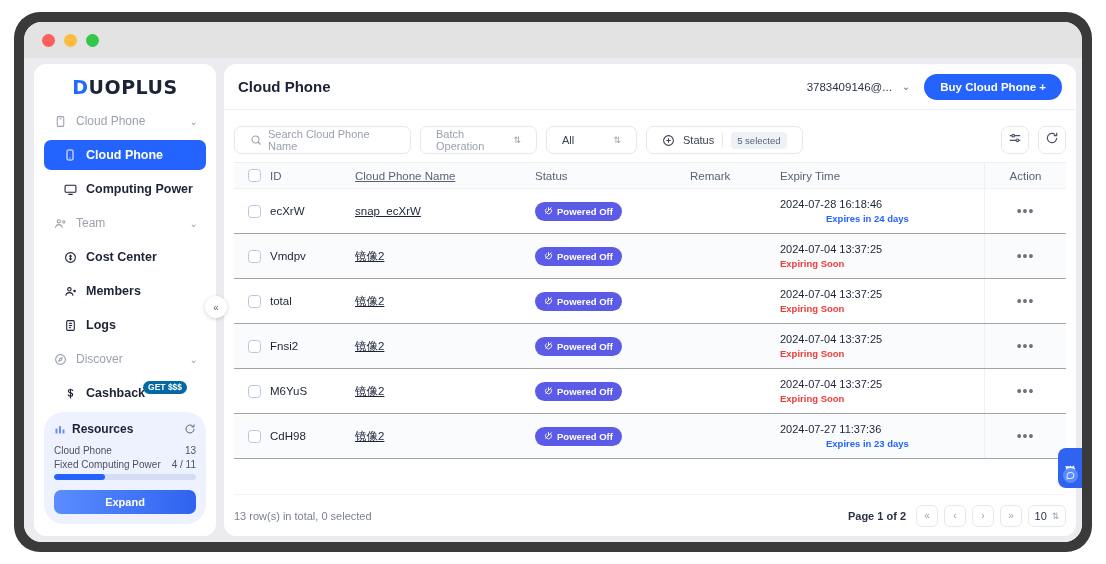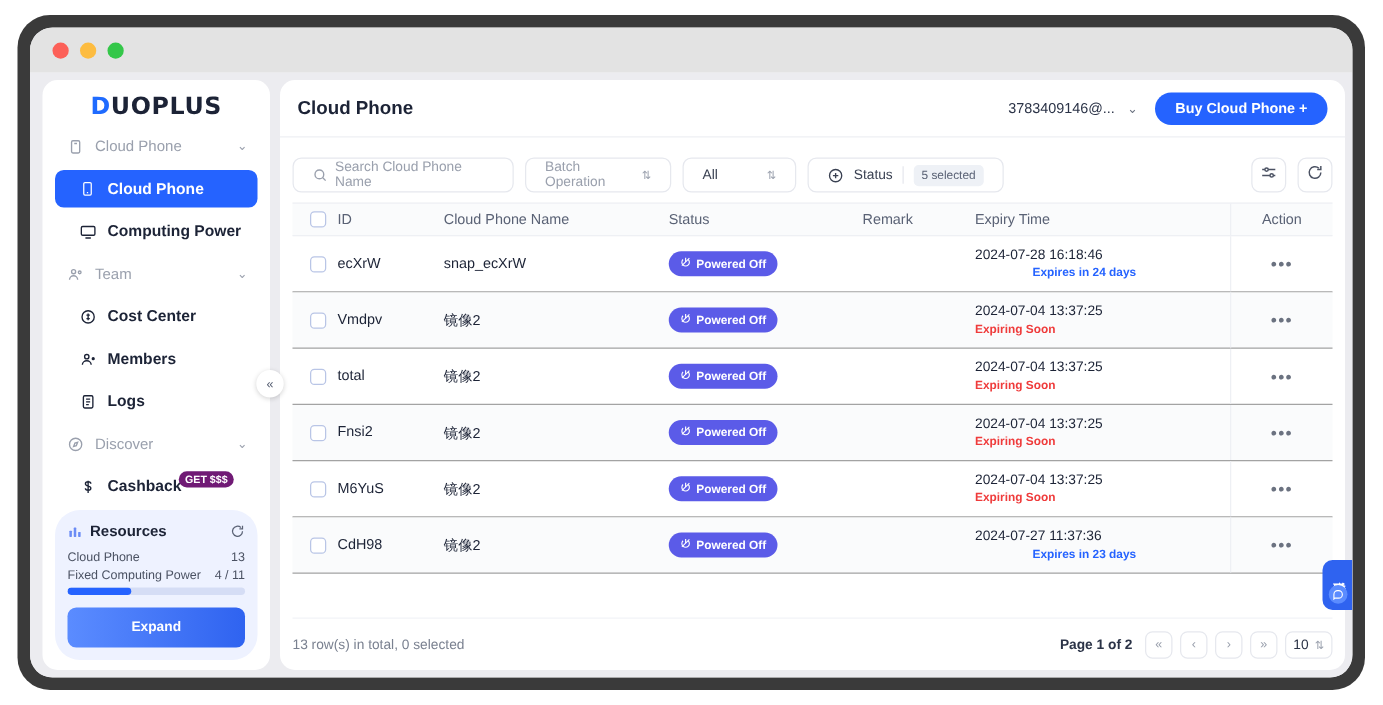--- a/index.html
+++ b/index.html
@@ -87,21 +87,21 @@
     margin: 4px 0;
     padding: 0 8px 0 18px;
     border-radius: 7px;
     font-size: 12.5px;
     color: #1c2336;
     font-weight: 600;
   }
   .nav-item .ii { width: 16px; height: 16px; margin-right: 8px; display:flex;align-items:center;justify-content:center;}
   .nav-item.active { background: #2563ff; color: #ffffff; }
   .badge-get {
-    background: #701a75; color: #fff;
+    background: #0369a1; color: #fff;
     font-size: 8.5px; font-weight: bold;
     border-radius: 8px;
     padding: 1.5px 5px;
     margin-left: -2px;
     position: relative; top: -6px;
     white-space: nowrap;
   }
 
   
   .collapse-btn {
@@ -133,21 +133,21 @@
     margin-bottom: 3px;
   }
   .res-bar {
     height: 6px; border-radius: 3px;
     background: #d5ddf5;
     margin-top: 4px; overflow: hidden;
   }
   .res-bar-fill { height: 100%; width: 36%; background: #2563ff; border-radius: 3px; }
   .expand-btn {
     margin-top: 10px;
-    height: 32px;
+    height: 24px;
     border-radius: 7px;
     background: linear-gradient(90deg,#5b8cff,#2f63f0);
     color: #fff;
     font-size: 11px; font-weight: bold;
     display: flex; align-items: center; justify-content: center;
   }
 
   
   .main {
     flex: 1;
@@ -227,21 +227,21 @@
     font-size: 11.5px; color: #5a6275; align-items: center;
   }
   .tbody-row {
     height: 45px; flex: none;
     font-size: 11.5px; color: #1c2336;
     border-bottom: 1px solid #a3a3a3;
   }
   .tbody-row.alt { background: #fafbfc; }
   .c-check { width: 36px; padding-left: 14px; flex: none; }
   .c-id { width: 85px; flex: none; }
-  .c-name { width: 180px; flex: none; }
+  .c-name { width: 180px; flex: none; text-decoration: underline; }
   .c-status { width: 155px; flex: none; }
   .c-remark { width: 90px; flex: none; }
   .c-expiry { flex: 1; min-width: 0; }
   .c-action { width: 82px; flex: none; text-align: center; border-left: 1px solid #eef0f4; height: 100%; display:flex; align-items:center; justify-content:center;}
   .thead .c-action { border-left: 1px solid #eef0f4; }
 
   .cb {
     width: 13px; height: 13px;
     border: 1.3px solid #b9c5e6;
     border-radius: 3.5px;

